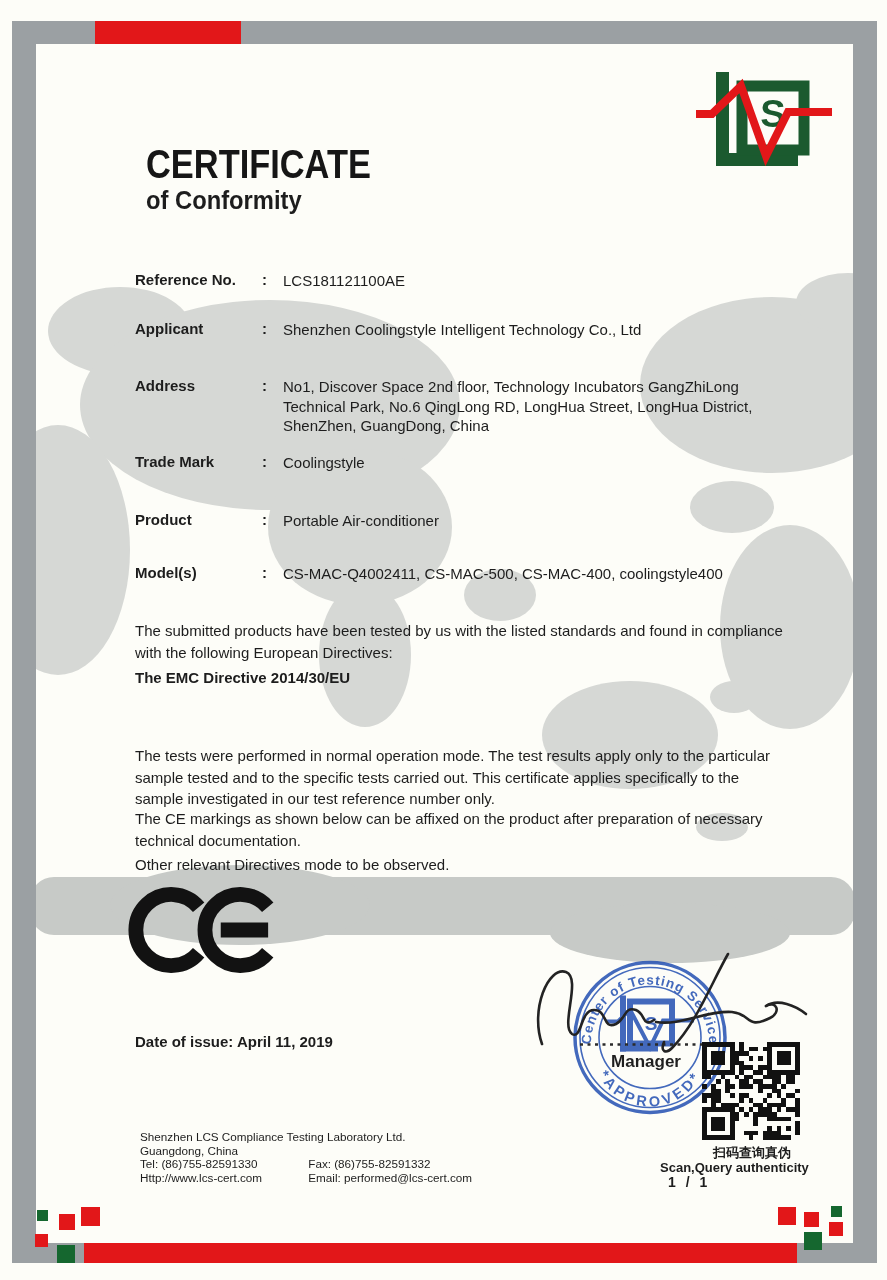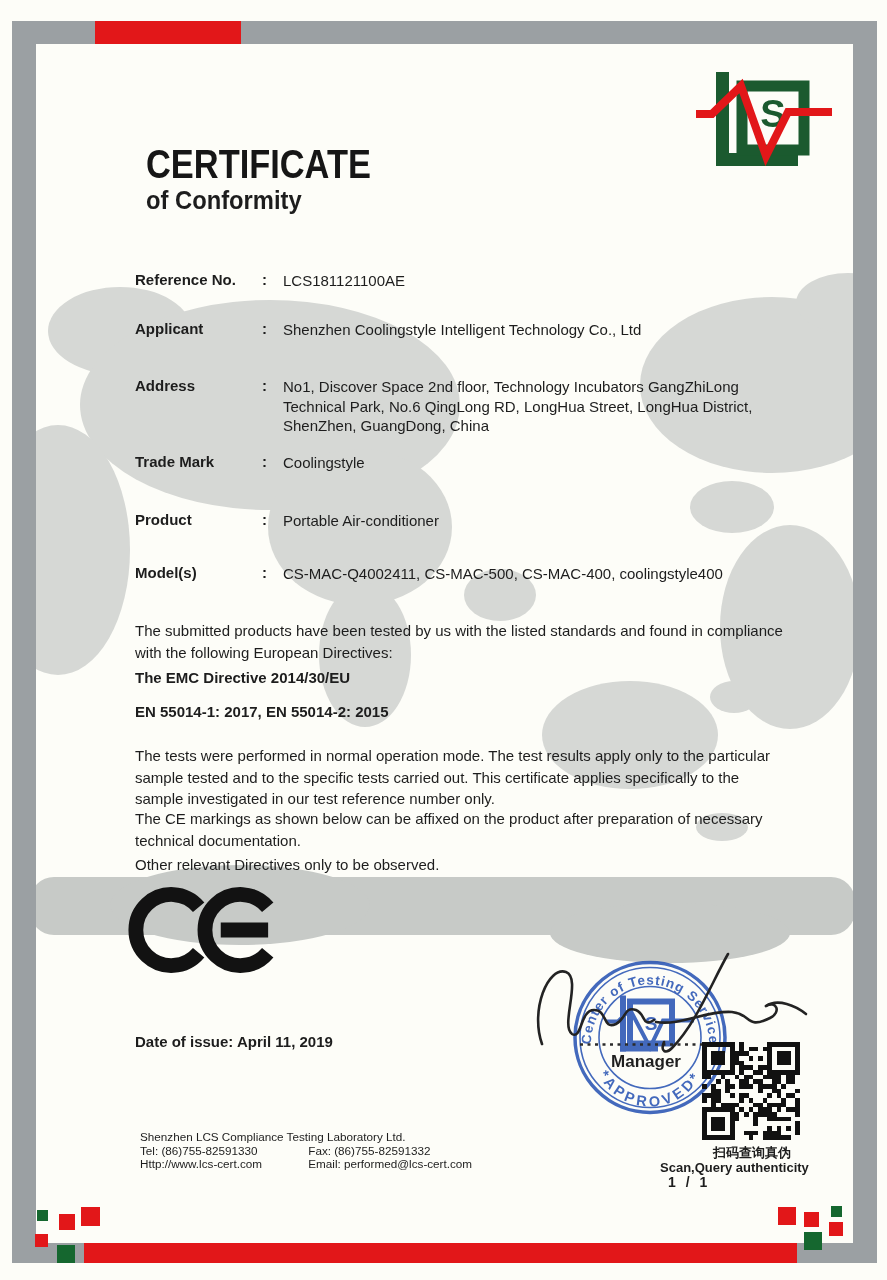--- a/index.html
+++ b/index.html
@@ -130,24 +130,23 @@
     <span class="fvalue">Portable Air-conditioner</span>
   </div>
   <div class="abs field" style="top:564px">
     <span class="flabel">Model(s)</span>
     <span class="fcolon">:</span>
     <span class="fvalue">CS-MAC-Q4002411, CS-MAC-500, CS-MAC-400, coolingstyle400</span>
   </div>
 
   <div class="abs para" style="top:620px">The submitted products have been tested by us with the listed standards and found in compliance with the following European Directives:</div>
   <div class="abs para bold" style="top:667px">The EMC Directive 2014/30/EU</div>
-  <div class="abs para bold" style="top:701px">EN 55014-1: 2017, EN 55014-2: 2015</div>
   <div class="abs para" style="top:745px">The tests were performed in normal operation mode. The test results apply only to the particular sample tested and to the specific tests carried out. This certificate applies specifically to the sample investigated in our test reference number only.</div>
   <div class="abs para" style="top:808px">The CE markings as shown below can be affixed on the product after preparation of necessary technical documentation.</div>
-  <div class="abs para" style="top:854px">Other relevant Directives only to be observed.</div>
+  <div class="abs para" style="top:854px">Other relevant Directives mode to be observed.</div>
 
   <svg class="abs ce" width="152" height="92" viewBox="0 0 154 92">
     <g stroke="#121212" stroke-width="15" fill="none">
       <path d="M 73.6 22.9 A 36 36 0 1 0 73.6 69.1"></path>
       <path d="M 143.6 22.9 A 36 36 0 1 0 143.6 69.1"></path>
       <path d="M 96 46 H 144"></path>
     </g>
   </svg>
 
   <div class="abs date">Date of issue: April 11, 2019</div>
@@ -425,20 +424,21 @@
       <rect x="15" y="20" width="1" height="1" fill="#111"></rect>
       <rect x="16" y="20" width="1" height="1" fill="#111"></rect>
       <rect x="17" y="20" width="1" height="1" fill="#111"></rect>
       <rect x="18" y="20" width="1" height="1" fill="#111"></rect>
     </svg>
   <div class="abs qr-zh">扫码查询真伪</div>
   <div class="abs qr-en">Scan,Query authenticity</div>
 
   <div class="abs footer">
     <div>Shenzhen LCS Compliance Testing Laboratory Ltd.</div>
+    <div>Guangdong, China</div>
     <div class="frow">
       <span class="c1">Tel: (86)755-82591330</span>
       <span>Fax: (86)755-82591332</span>
     </div>
     <div class="frow">
       <span class="c1">Http://www.lcs-cert.com</span>
       <span>Email: performed@lcs-cert.com</span>
     </div>
   </div>
 

